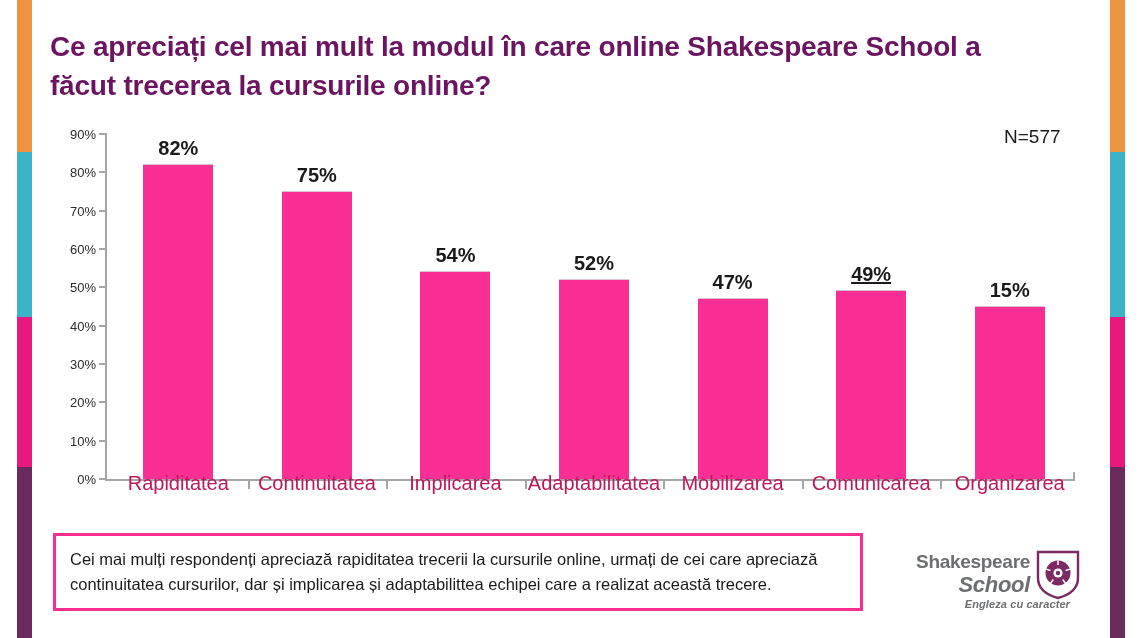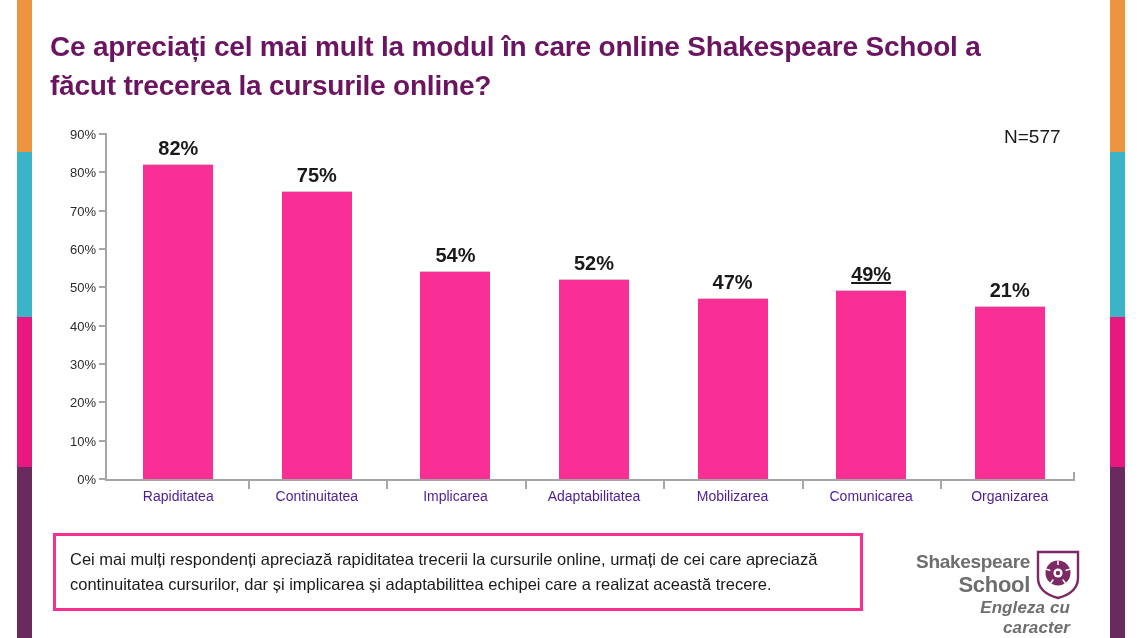--- a/index.html
+++ b/index.html
@@ -134,24 +134,24 @@
   .bar-value {
     position: absolute;
     transform: translateX(-50%);
     font-size: 20px;
     font-weight: bold;
     color: #1a1a1a;
     white-space: nowrap;
   }
   .cat-label {
     position: absolute;
-    top: 360px;
+    top: 344px;
     transform: translateX(-50%);
-    font-size: 14px;
-    color: #4c1d95;
+    font-size: 20px;
+    color: #be185d;
     white-space: nowrap;
   }
 
   
   #caption {
     position: absolute;
     left: 53px;
     top: 533px;
     width: 810px;
     height: 78px;
@@ -176,28 +176,28 @@
     position: absolute;
     left: 0;
     top: 4px;
     width: 120px;
     text-align: right;
     color: #6d6e70;
     font-weight: bold;
     line-height: 1.0;
   }
   #logo-line1 { font-size: 19px; letter-spacing: -0.3px; }
-  #logo-line2 { font-size: 22px; letter-spacing: -0.3px; margin-top: 3px; }
+  #logo-line2 { font-size: 22px; letter-spacing: -0.3px; margin-top: 3px; font-style: italic; }
   #logo-tag {
     position: absolute;
     left: 14px;
     top: 50px;
     width: 146px;
     text-align: right;
-    font-size: 17px;
+    font-size: 11px;
     font-style: italic;
     font-weight: bold;
     color: #6d6e70;
     letter-spacing: 0.1px;
   }
   #logo-crest {
     position: absolute;
     left: 124px;
     top: 0px;
     width: 48px;
@@ -281,21 +281,21 @@
           <div class="bar-value" style="left: 211.857px; top: 35.5px;">75%</div>
           <div class="bar" style="left: 315.429px; width: 70px; height: 207px; background: rgb(249, 47, 150);"></div>
           <div class="bar-value" style="left: 350.429px; top: 116px;">54%</div>
           <div class="bar" style="left: 454px; width: 70px; height: 199.333px; background: rgb(249, 47, 150);"></div>
           <div class="bar-value" style="left: 489px; top: 123.667px;">52%</div>
           <div class="bar" style="left: 592.571px; width: 70px; height: 180.167px; background: rgb(249, 47, 150);"></div>
           <div class="bar-value" style="left: 627.571px; top: 142.833px;">47%</div>
           <div class="bar" style="left: 731.143px; width: 70px; height: 187.833px; background: rgb(249, 47, 150);"></div>
           <div class="bar-value" style="left: 766.143px; top: 135.167px; text-decoration: underline;">49%</div>
           <div class="bar" style="left: 869.714px; width: 70px; height: 172.5px; background: rgb(249, 47, 150);"></div>
-          <div class="bar-value" style="left: 904.714px; top: 150.5px;">21%</div>
+          <div class="bar-value" style="left: 904.714px; top: 150.5px;">15%</div>
         </div>
       <div id="xticks">
           <div class="xtick" style="left: 142.571px;"></div>
           <div class="xtick" style="left: 281.143px;"></div>
           <div class="xtick" style="left: 419.714px;"></div>
           <div class="xtick" style="left: 558.286px;"></div>
           <div class="xtick" style="left: 696.857px;"></div>
           <div class="xtick" style="left: 835.429px;"></div>
         </div>
       <div id="xlabels">

